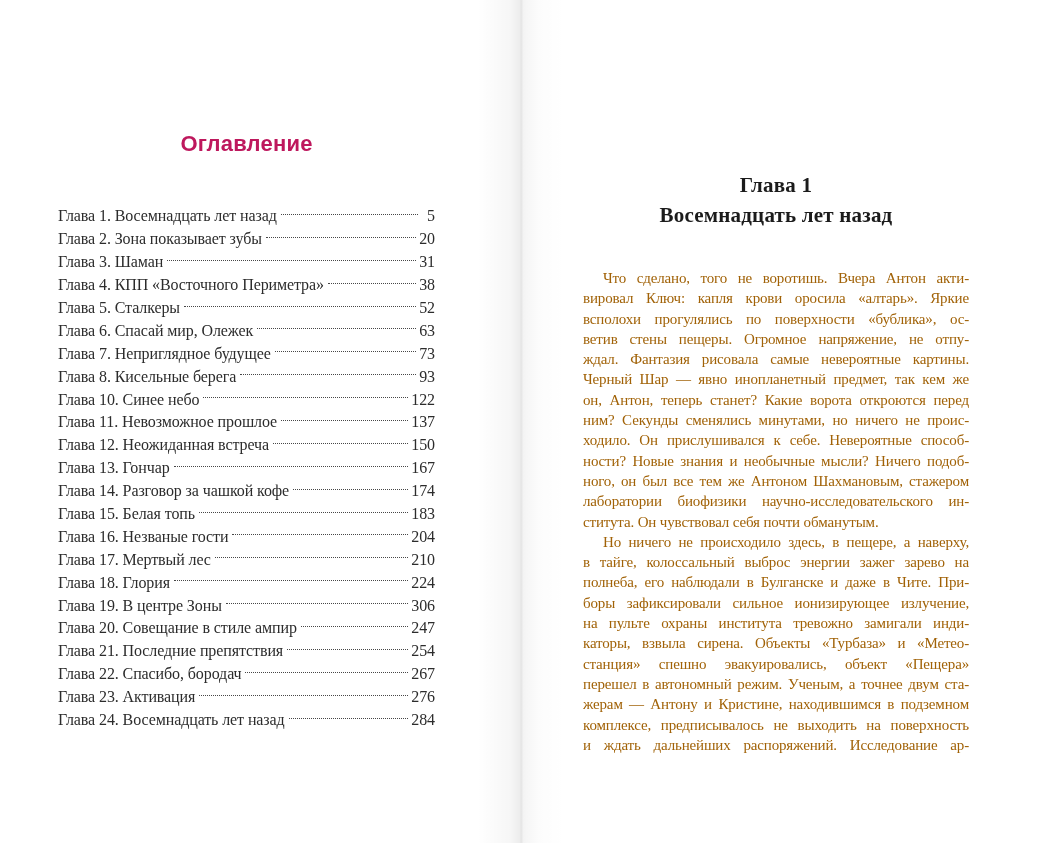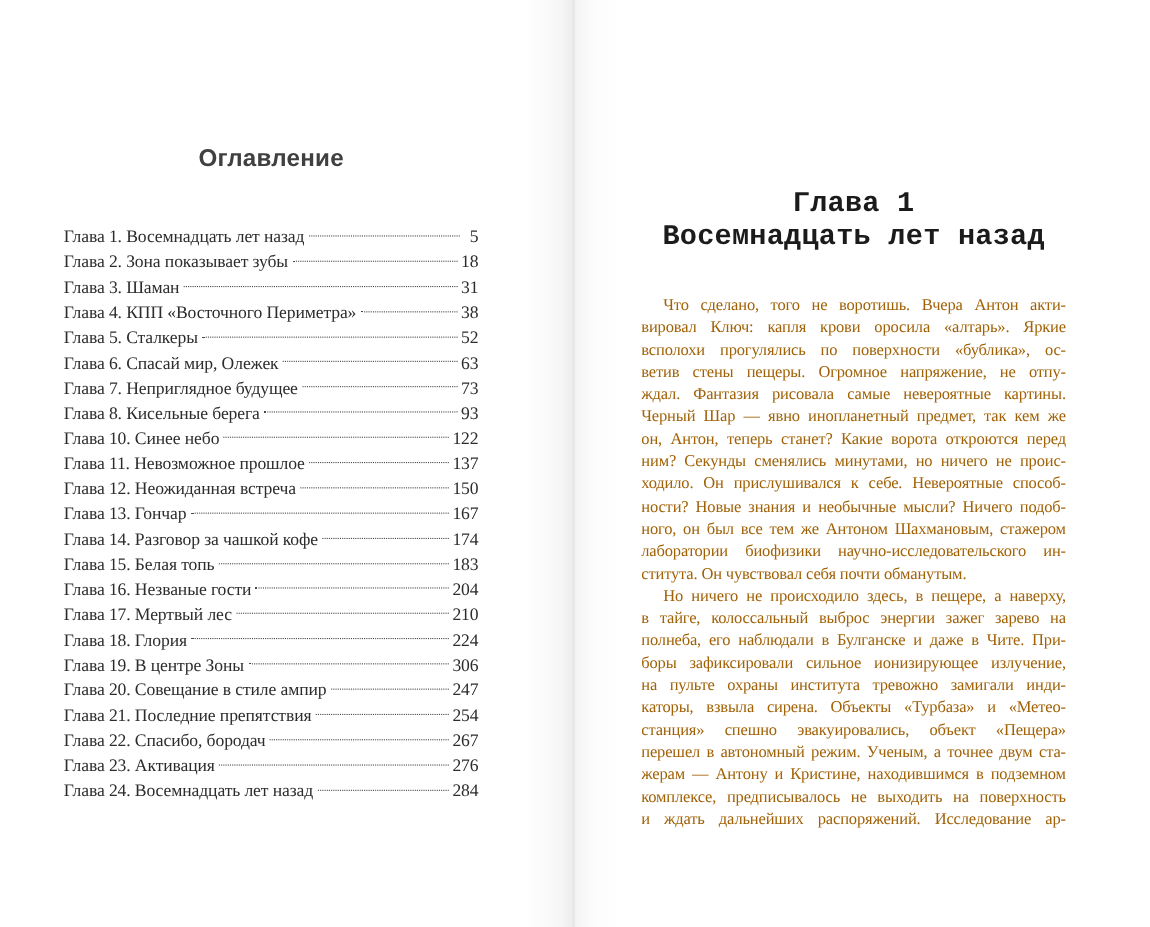--- a/index.html
+++ b/index.html
@@ -18,38 +18,38 @@
       rgba(0,0,0,0.11) 50%,
       rgba(0,0,0,0.045) 53%,
       rgba(0,0,0,0.012) 70%,
       rgba(255,255,255,0) 100%);
   }
   
   .page-left{position:absolute;left:58px;top:131px;width:377px;}
   .toc-title{
     font-family:"Liberation Sans","DejaVu Sans",sans-serif;
     font-weight:bold;font-size:22px;line-height:26px;text-align:center;
-    color:#404040;margin:0 0 48px 0;letter-spacing:.2px;
+    color:#be185d;margin:0 0 48px 0;letter-spacing:.2px;
   }
   .toc-row{
     display:flex;align-items:center;height:22.9px;
     font-size:16px;color:#2c2c2c;letter-spacing:-0.1px;
   }
   .toc-label{white-space:nowrap;}
   .toc-leader{
     flex:1 1 auto;min-width:8px;
     border-bottom:1.8px dotted #474747;
     margin:0 3px 4px 4px;
   }
   .toc-page{white-space:nowrap;text-align:right;min-width:14px;}
   
   .page-right{position:absolute;left:583px;top:172px;width:386px;}
   .ch-num,.ch-title{
-    font-family:Liberation Mono, monospace;
-    font-weight:bold;font-size:26px;line-height:26px;text-align:center;
+    font-family:Liberation Serif, serif;
+    font-weight:bold;font-size:21px;line-height:26px;text-align:center;
     color:#1b1b1b;margin:0;letter-spacing:.2px;
   }
   .ch-title{margin-top:4px;}
   .body-text{
     margin-top:40px;
     font-size:15px;line-height:20.3px;letter-spacing:-0.15px;
     color:#a16207;
   }
   .bl{
     height:20.3px;overflow:hidden;
@@ -68,21 +68,21 @@
     <h1 class="toc-title">Оглавление</h1>
     <div>
       <div class="toc-row">
           <span class="toc-label">Глава 1. Восемнадцать лет назад</span>
           <span class="toc-leader"></span>
           <span class="toc-page">5</span>
         </div>
       <div class="toc-row">
           <span class="toc-label">Глава 2. Зона показывает зубы</span>
           <span class="toc-leader"></span>
-          <span class="toc-page">18</span>
+          <span class="toc-page">20</span>
         </div>
       <div class="toc-row">
           <span class="toc-label">Глава 3. Шаман</span>
           <span class="toc-leader"></span>
           <span class="toc-page">31</span>
         </div>
       <div class="toc-row">
           <span class="toc-label">Глава 4. КПП «Восточного Периметра»</span>
           <span class="toc-leader"></span>
           <span class="toc-page">38</span>

